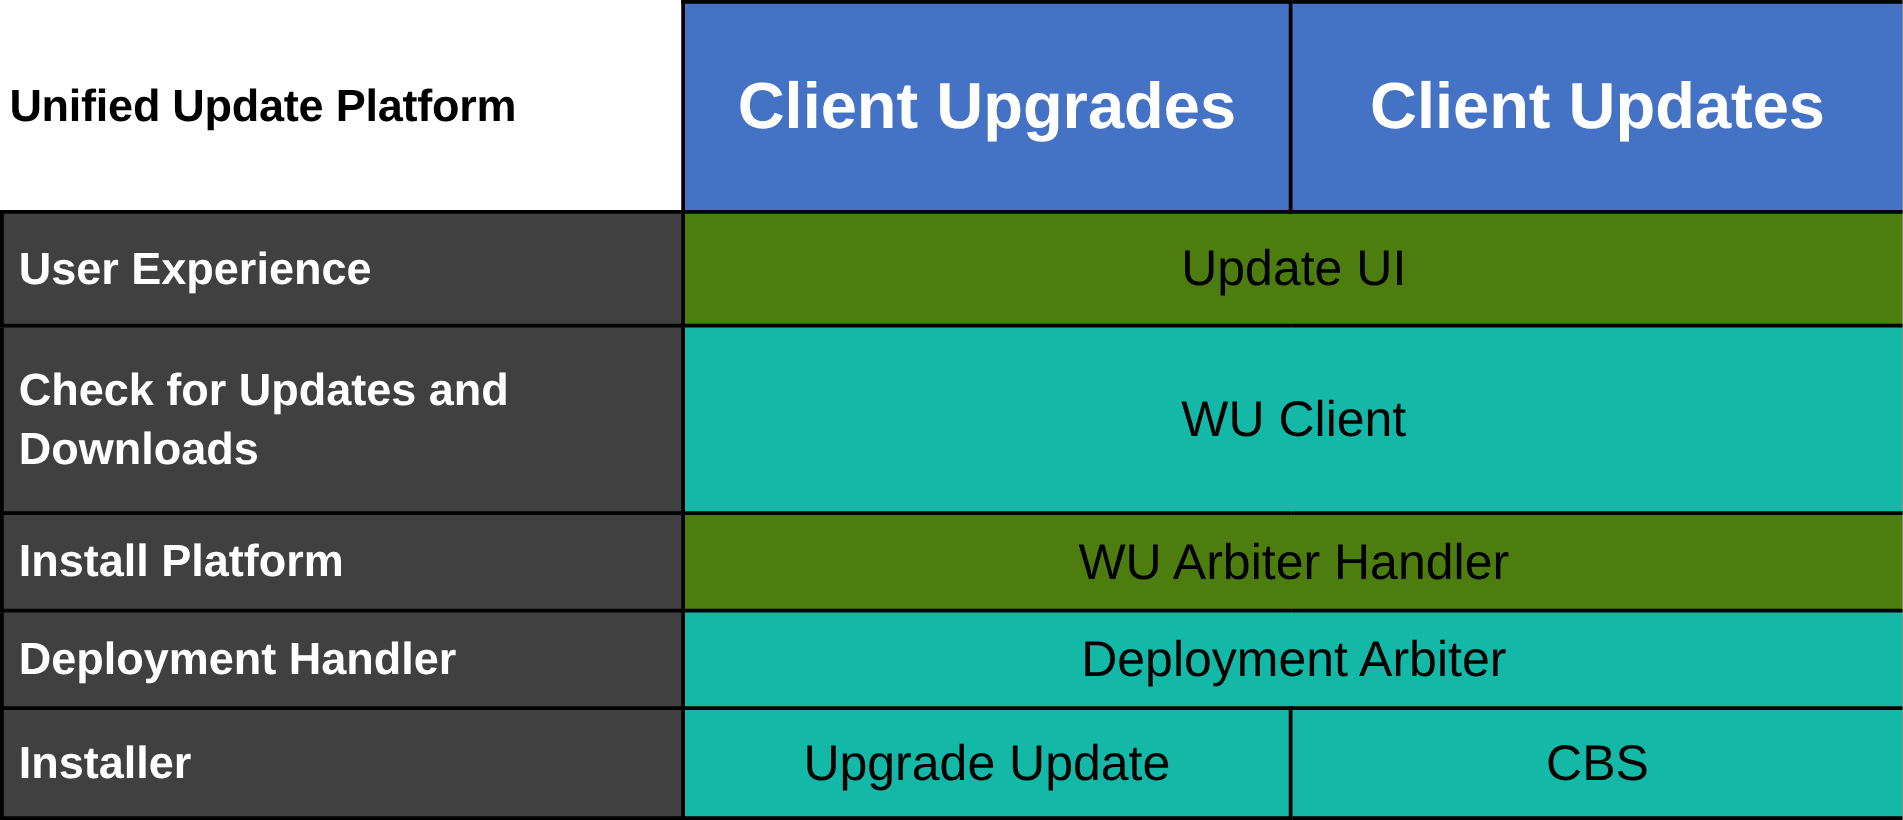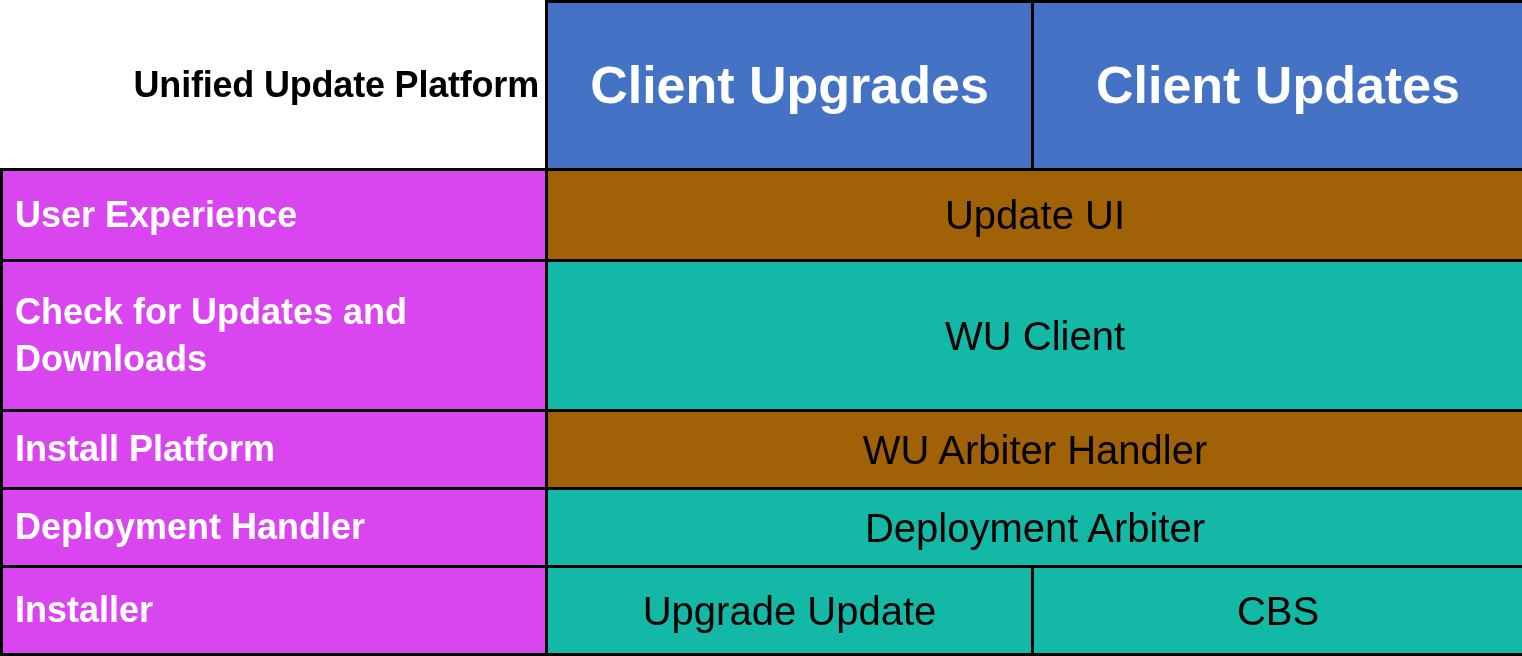--- a/index.html
+++ b/index.html
@@ -27,21 +27,21 @@
     vertical-align: middle;
   }
 
   
   .corner-cell {
     background: #ffffff;
     border-top: 0 !important;
     border-left: 0 !important;
     border-right: 0 !important;
     border-bottom: 0 !important;
-    text-align: right;
+    text-align: left;
     vertical-align: middle;
   }
   .corner-cell .label {
     display: block;
     font-weight: bold;
     font-size: 36px;
     color: #000000;
     line-height: 1.1;
     padding: 0 6px;
     white-space: nowrap;
@@ -58,21 +58,21 @@
     font-weight: bold;
     font-size: 52px;
     color: #ffffff;
     line-height: 1.1;
     padding: 0 8px;
     white-space: nowrap;
   }
 
   
   .row-label-cell {
-    background: #d946ef;
+    background: #404040;
     text-align: left;
   }
   .row-label-cell .label {
     display: block;
     font-weight: bold;
     font-size: 36px;
     color: #ffffff;
     line-height: 1.28;
     padding: 0 6px 0 12px;
   }
@@ -84,21 +84,21 @@
   .content-cell .label {
     display: block;
     font-weight: normal;
     font-size: 40px;
     color: #000000;
     line-height: 1.15;
     padding: 0 8px;
     white-space: nowrap;
   }
 
-  .fill-yellow { background: #a16207; }
+  .fill-yellow { background: #4d7c0f; }
   .fill-green  { background: #14b8a6; }
   .fill-gray   { background: #14b8a6; }
 </style>
 </head>
 <body>
 
 <table id="uup-table">
   <colgroup>
     <col style="width:545px">
     <col style="width:486px">

